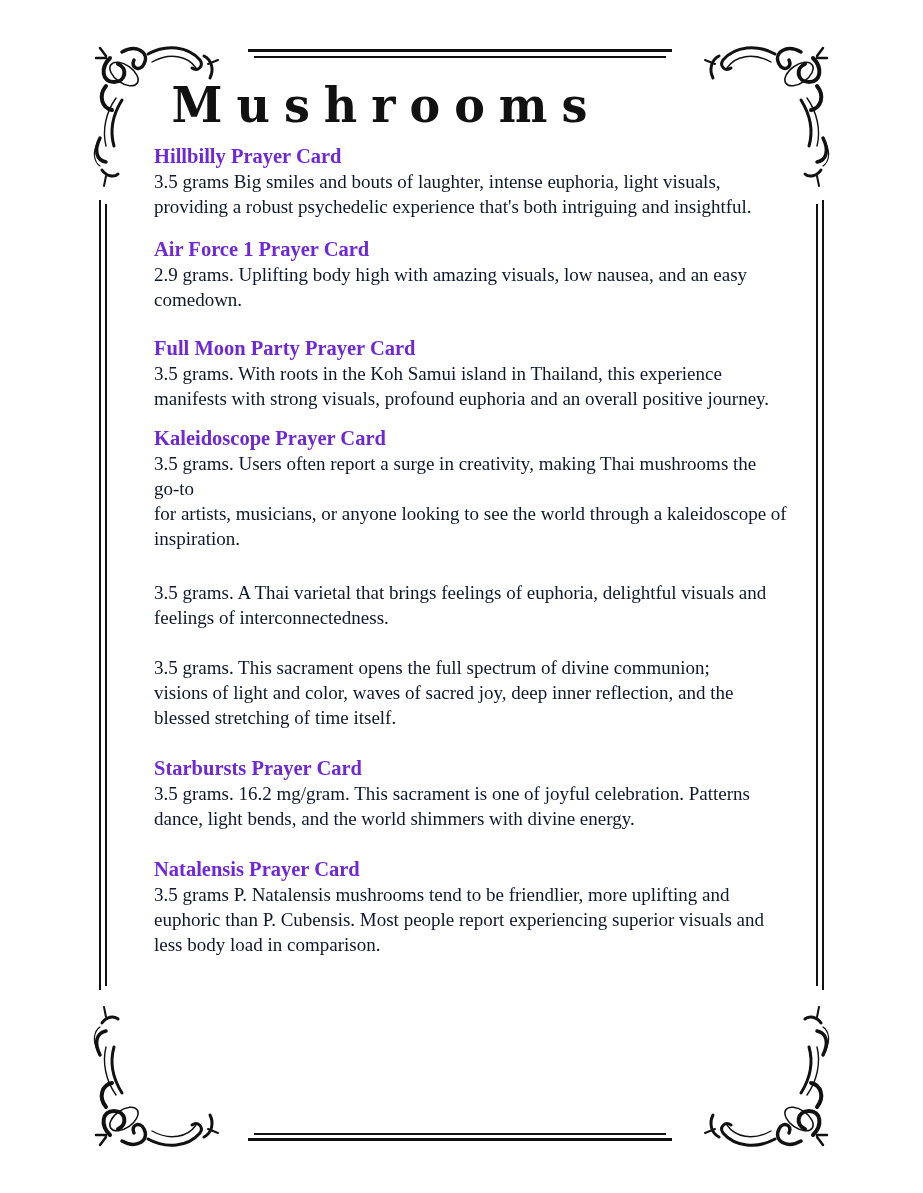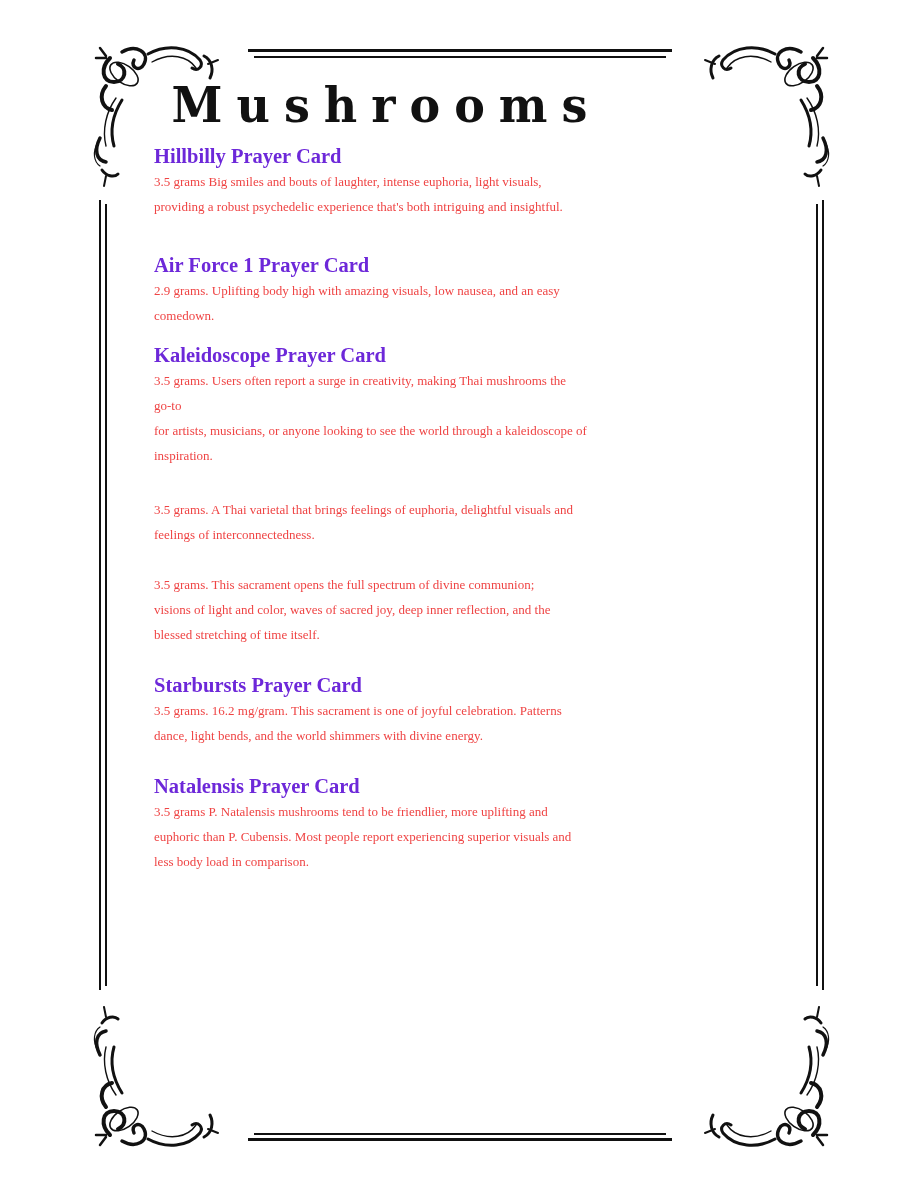--- a/index.html
+++ b/index.html
@@ -32,24 +32,24 @@
   .item h2 {
     margin: 0;
     font-family: "Liberation Serif", serif;
     font-weight: bold;
     font-size: 20.5px;
     line-height: 26px;
     color: #6d28d9;
   }
   .item p {
     margin: 0;
-    font-size: 13px;
+    font-size: 19px;
     line-height: 25px;
     white-space: pre-line;
-    color: #ef4444;
+    color: #0f172a;
   }
 </style>
 </head>
 <body>
 
 <div class="page">
 
   <div class="hline" style="left:248px; width:424px; top:49px; height:3px;"></div>
   <div class="hline" style="left:254px; width:412px; top:56px; height:1.5px;"></div>
   <div class="hline" style="left:254px; width:412px; top:1133px; height:1.5px;"></div>
@@ -146,24 +146,29 @@
   </div>
 
   <div class="title">Mushrooms</div>
 
   <div class="content">
     <div class="item" style="margin-top:0;">
       <h2>Hillbilly Prayer Card</h2>
       <p>3.5 grams  Big smiles and bouts of laughter, intense euphoria, light visuals,
 providing a robust psychedelic experience that's both intriguing and insightful.</p>
     </div>
-    <div class="item" style="margin-top:33px;">
+    <div class="item" style="margin-top:17px;">
       <h2>Air Force 1 Prayer Card</h2>
       <p>2.9 grams. Uplifting body high with amazing visuals, low nausea, and an easy
 comedown.</p>
+    </div>
+    <div class="item" style="margin-top:23px;">
+      <h2>Full Moon Party Prayer Card</h2>
+      <p>3.5 grams. With roots in the Koh Samui island in Thailand, this experience
+manifests with strong visuals, profound euphoria and an overall positive journey.</p>
     </div>
     <div class="item" style="margin-top:14px;">
       <h2>Kaleidoscope Prayer Card</h2>
       <p>3.5 grams. Users often report a surge in creativity, making Thai mushrooms the
 go-to
 for artists, musicians, or anyone looking to see the world through a kaleidoscope of
 inspiration.</p>
     </div>
     <div class="item" style="margin-top:29px;">
       <p>3.5 grams. A Thai varietal that brings feelings of euphoria, delightful visuals and

